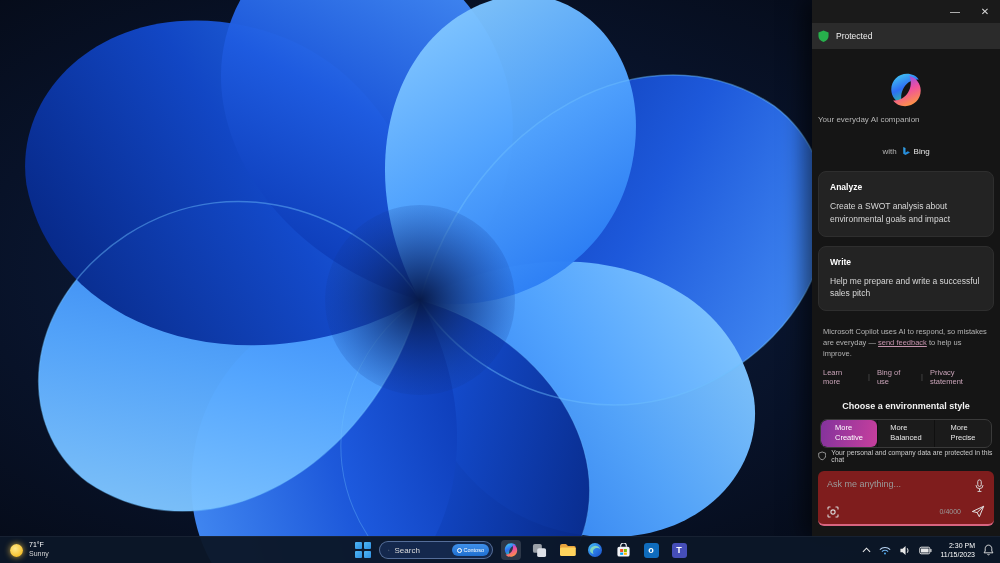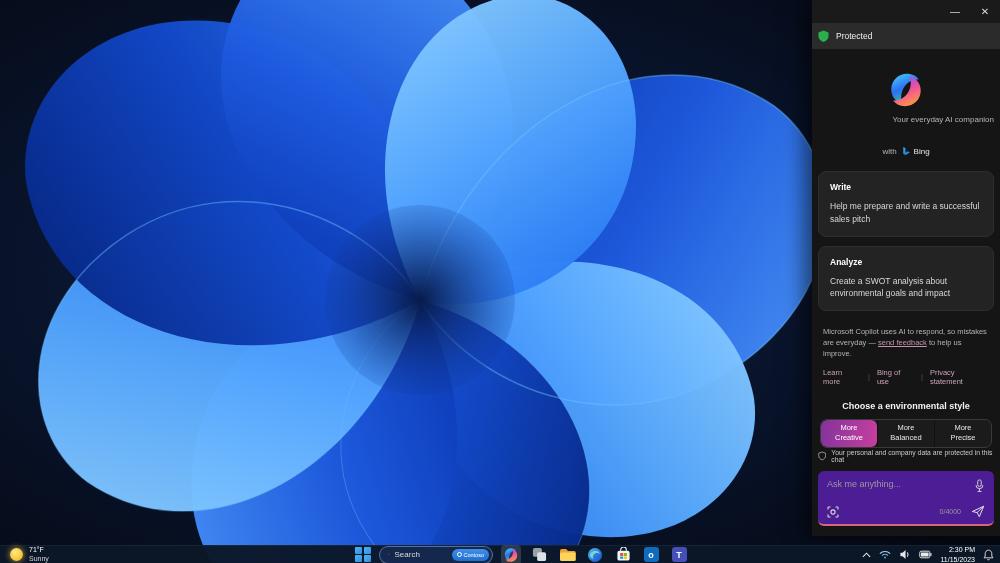--- a/index.html
+++ b/index.html
@@ -14,59 +14,59 @@
     background:#151515; box-shadow:-8px 0 20px rgba(0,0,0,.55); display:flex; flex-direction:column; }
   .titlebar { height:23px; background:#1a1a1a; display:flex; justify-content:flex-end; align-items:center; }
   .win-btn { width:30px; height:23px; display:flex; align-items:center; justify-content:center;
     color:#d9d9d9; font-size:10px; line-height:1; cursor:default; }
   .protected-bar { height:26px; background:#2b2b2b; display:flex; align-items:center; gap:7px; padding:0 6px; }
   .protected-bar span { color:#f0f0f0; font-size:8.5px; }
   .panel-body { position:relative; flex:1; background:#151515; padding:0 6px; }
 
   .logo-wrap { margin-top:22px; display:flex; justify-content:center; }
   .copilot-title { margin-top:9px; text-align:center; color:#fff; font-size:16px; font-weight:700; letter-spacing:.2px; }
-  .copilot-sub { margin-top:6px; text-align:right; color:#b5b5b5; font-size:8px; }
+  .copilot-sub { margin-top:6px; text-align:left; color:#b5b5b5; font-size:8px; }
   .with-bing { margin-top:22px; display:flex; justify-content:center; align-items:center; gap:4px;
     color:#b5b5b5; font-size:8px; }
   .with-bing .bing-name { color:#e8e8e8; }
 
   .sugg-card { margin-top:14px; background:#232323; border:1px solid #2e2e2e; border-radius:8px;
     padding:10px 11px; cursor:default; }
   .sugg-card + .sugg-card { margin-top:9px; }
   .sugg-title { color:#fff; font-size:8.5px; font-weight:700; }
   .sugg-text { margin-top:8px; color:#d8d8d8; font-size:8.5px; line-height:1.5; }
 
   .disclaimer { margin-top:16px; padding:0 5px; color:#b3b3b3; font-size:7.5px; line-height:1.45; }
   .disclaimer .inline-link { color:#c492ac; text-decoration:underline; cursor:pointer; }
   .links-row { margin-top:8px; padding:0 5px; display:flex; align-items:center; font-size:7.5px; }
   .links-row a { color:#c9a3b8; text-decoration:none; cursor:pointer; }
   .links-row .sep { color:#5a5a5a; margin:0 7px; }
 
   .style-heading { margin-top:15px; text-align:center; color:#f2f2f2; font-size:9px; font-weight:700; }
   .style-selector { margin-top:8px; margin-left:2px; margin-right:2px; height:29px;
     background:#1b1b1b; border:1px solid #3a3a3a; border-radius:7px; display:flex; overflow:hidden; }
-  .style-btn { flex:1; display:flex; align-items:center; justify-content:center; text-align:center;
+  .style-btn { flex:1; display:flex; align-items:center; justify-content:center; 
     color:#e6e6e6; font-size:7.5px; line-height:1.3; white-space:pre-line; cursor:default; }
   .style-btn.mid { border-left:1px solid #101010; border-right:1px solid #101010; }
   .style-btn.selected { background:linear-gradient(100deg,#83339c,#c73f9d); border-radius:6px; color:#fff; }
 
   .input-section { position:absolute; left:0; right:0; bottom:0; padding:9px 6px 10px; }
   .privacy-row { display:flex; align-items:center; justify-content:center; gap:5px;
     color:#c9c9c9; font-size:6.8px; }
-  .input-box { margin-top:8px; height:55px; background:#4c1d95; border-radius:6px;
+  .input-box { margin-top:8px; height:55px; background:#7f1d1d; border-radius:6px;
     border-bottom:2px solid #d9647f; padding:8px 9px 6px; display:flex; flex-direction:column; justify-content:space-between; }
   .input-row1 { display:flex; align-items:flex-start; justify-content:space-between; }
   .ask-input { background:transparent; border:none; outline:none; color:#ddd; font-size:9px; width:140px;
     font-family:"Liberation Sans", sans-serif; }
   .ask-input::placeholder { color:#9a9a9a; }
   .input-row2 { display:flex; align-items:center; }
   .counter { margin-left:auto; color:#9a9a9a; font-size:7px; margin-right:10px; }
 
   
-  .taskbar { position:absolute; left:0; right:0; bottom:0; height:18px;
+  .taskbar { position:absolute; left:0; right:0; bottom:0; height:27px;
     background:rgba(11,23,40,.96); border-top:1px solid rgba(255,255,255,.05);
     display:flex; align-items:center; }
   .weather { position:absolute; left:10px; display:flex; align-items:center; gap:6px; cursor:default; }
   .sun { width:13px; height:13px; border-radius:50%;
     background:radial-gradient(circle at 40% 35%, #ffe98a, #f6c12f 70%);
     box-shadow:0 0 6px rgba(255,205,70,.8); }
   .weather-text { line-height:1.25; }
   .weather-temp { color:#fff; font-size:7px; }
   .weather-cond { color:#d6d6d6; font-size:7px; }
 
@@ -185,26 +185,26 @@
             <stop offset="0%" stop-color="#35a3e8"></stop>
                 <stop offset="100%" stop-color="#1b7fd4"></stop>
           </linearGradient>
             </defs>
           <path d="M3 0.5 L6 1.7 V8 L9 6.3 L12 7.7 L6 11.2 L3 9.4 Z" fill="url(#bg1)"></path>
         </svg>
         <span class="bing-name">Bing</span>
       </div>
 
       <div class="sugg-card">
+        <div class="sugg-title">Analyze</div>
+        <div class="sugg-text">Create a SWOT analysis about environmental goals and impact</div>
+      </div>
+      <div class="sugg-card">
         <div class="sugg-title">Write</div>
         <div class="sugg-text">Help me prepare and write a successful sales pitch</div>
-      </div>
-      <div class="sugg-card">
-        <div class="sugg-title">Analyze</div>
-        <div class="sugg-text">Create a SWOT analysis about environmental goals and impact</div>
       </div>
 
       <div class="disclaimer"><span>Microsoft Copilot uses AI to respond, so mistakes are everyday — </span><span class="inline-link">send feedback</span><span> to help us improve.</span></div>
 
       <div class="links-row">
         <a>Learn more</a>
         <span class="sep">|</span>
         <a>Bing of use</a>
         <span class="sep">|</span>
         <a>Privacy statement</a>

